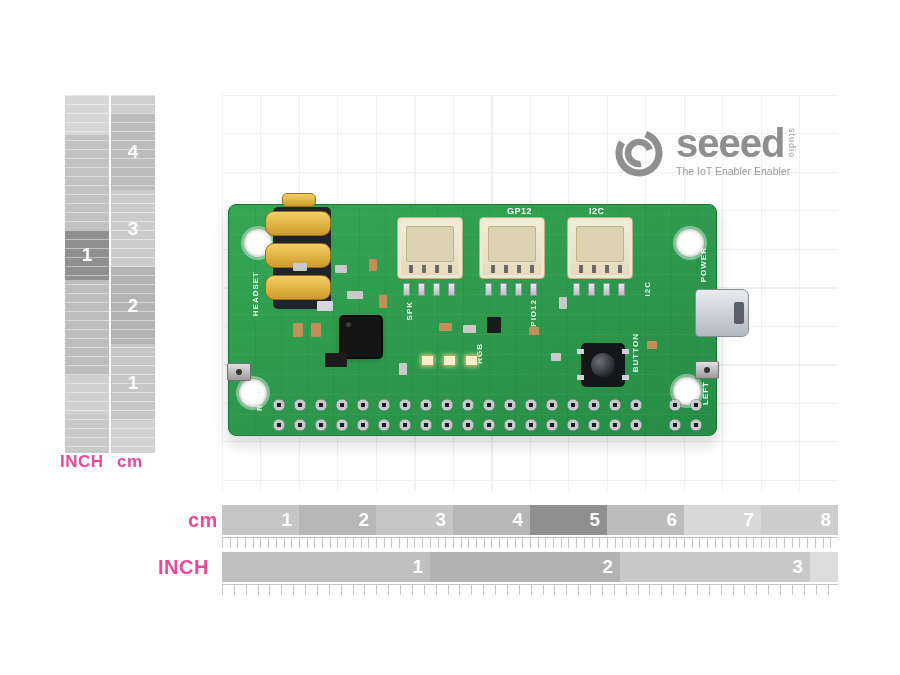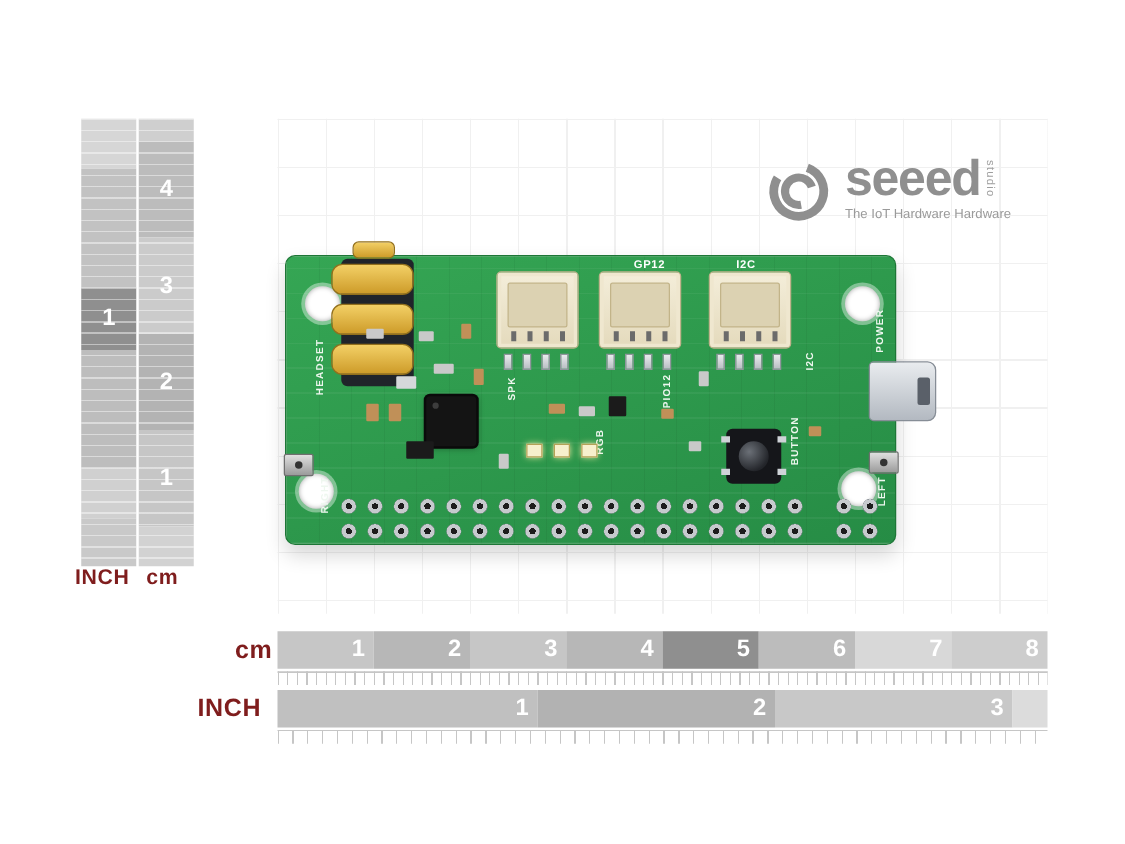--- a/index.html
+++ b/index.html
@@ -13,21 +13,21 @@
       repeating-linear-gradient(to bottom,#f0f0f0 0 1px,transparent 1px 38.5px);}
 
   
   .vruler{position:absolute;top:95px;width:44px;height:358px;}
   .vr-inch{left:65px;}
   .vr-cm{left:111px;}
   .vruler::after{content:"";position:absolute;inset:0;pointer-events:none;
     background:repeating-linear-gradient(to bottom,rgba(255,255,255,.45) 0 1px,transparent 1px 9px);}
   .vseg{width:100%;display:flex;align-items:center;justify-content:center;
         color:#fff;font-weight:bold;font-size:19px;}
-  .unit-label{position:absolute;color:#7f1d1d;font-weight:bold;letter-spacing:.5px;}
+  .unit-label{position:absolute;color:#ec4899;font-weight:bold;letter-spacing:.5px;}
 
   
   .hbar{position:absolute;left:222px;width:616px;height:30px;display:flex;}
   .cm-bar{top:505px;}
   .inch-bar{top:552px;}
   .hcell{display:flex;align-items:center;justify-content:flex-end;padding-right:7px;
          box-sizing:border-box;color:#fff;font-weight:bold;font-size:19px;}
   .tickstrip{position:absolute;left:222px;width:616px;height:11px;}
   .cm-ticks{top:537px;background:
       repeating-linear-gradient(to right,#c6c6c6 0 1px,transparent 1px 7.7px),
@@ -193,21 +193,21 @@
       <g stroke="#8f8f8f" fill="none" stroke-linecap="butt">
         <circle cx="27" cy="27" r="20" stroke-width="7" stroke-dasharray="98 28" transform="rotate(-70 27 27)"></circle>
         <circle cx="27" cy="27" r="11" stroke-width="6.5" stroke-dasharray="50 20" transform="rotate(80 27 27)"></circle>
       </g>
     </svg>
     <div class="logo-text">
       <div class="logo-row">
         <span class="brand">seeed</span>
         <span class="studio">studio</span>
       </div>
-      <div class="tagline">The IoT Hardware Hardware</div>
+      <div class="tagline">The IoT Enabler Enabler</div>
     </div>
   </div>
 
   <div class="board">
 
     <div class="hole" style="left:15px;top:24px"></div>
     <div class="hole" style="left:447px;top:24px"></div>
     <div class="hole" style="left:10px;top:174px"></div>
     <div class="hole" style="left:444px;top:172px"></div>
 

